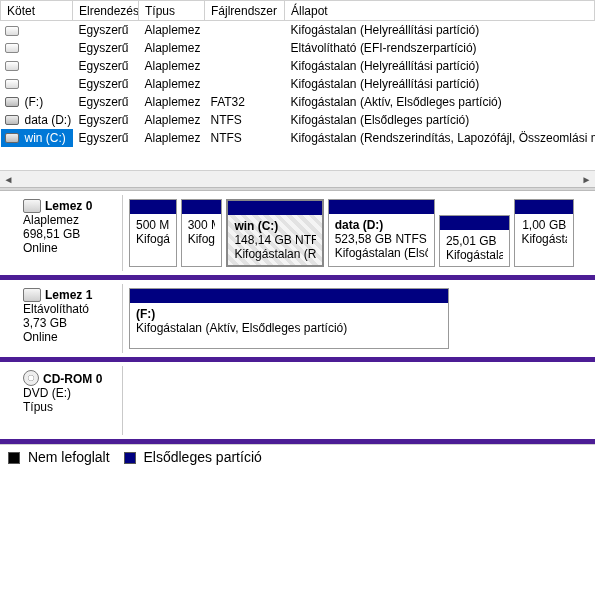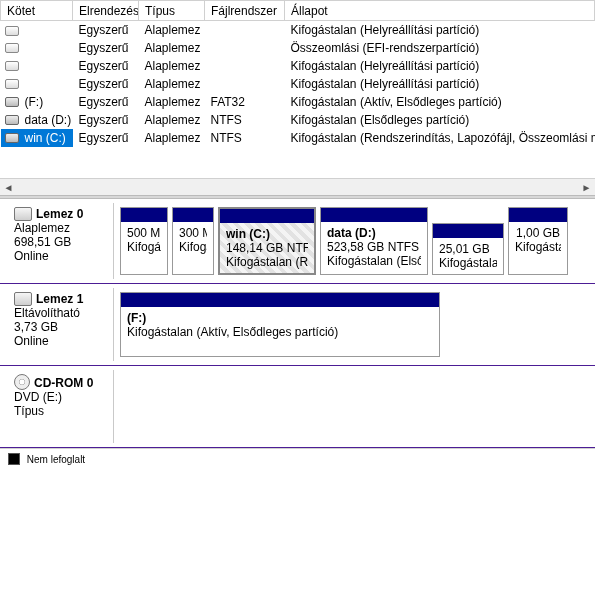--- a/index.html
+++ b/index.html
@@ -92,23 +92,23 @@
     border-bottom: 1px solid #bbb;
   }
   
   .disk-map {
     overflow-x: auto;
     overflow-y: hidden;
   }
   .disk-row {
     display: flex;
     align-items: stretch;
-    border-bottom: 1px solid #4c1d95;
+    border-bottom: 5px solid #4c1d95;
     min-height: 82px;
-    padding: 4px 6px;
+    padding: 4px 15px;
   }
   .disk-info {
     width: 108px;
     padding: 4px 6px 4px 8px;
     border-right: 1px solid #c9c9c9;
     flex-shrink: 0;
   }
   .disk-info .title { font-weight: bold; white-space: nowrap; }
   .disk-info .line { white-space: nowrap; }
   .disk-glyph {
@@ -157,21 +157,21 @@
       #f4f4f4, #f4f4f4 4px,
       #e2e2e2 4px, #e2e2e2 8px
     );
   }
   .legend {
     display: flex;
     align-items: center;
     gap: 14px;
     padding: 4px 8px;
     border-top: 1px solid #d0d0d0;
-    font-size: 10px;
+    font-size: 14px;
   }
   .swatch {
     display: inline-block;
     width: 12px; height: 12px;
     margin-right: 4px;
     vertical-align: -2px;
     border: 1px solid #555;
   }
   .swatch.black { background: #000; }
   .swatch.navy  { background: #000080; }
@@ -212,21 +212,21 @@
           <td>Alaplemez</td>
           <td></td>
           <td>Kifogástalan (Helyreállítási partíció)</td>
         </tr>
         <tr>
           <td class="vol-icon-cell"><span class="disk-icon"></span></td>
           <td></td>
           <td>Egyszerű</td>
           <td>Alaplemez</td>
           <td></td>
-          <td>Összeomlási (EFI-rendszerpartíció)</td>
+          <td>Eltávolítható (EFI-rendszerpartíció)</td>
         </tr>
         <tr>
           <td class="vol-icon-cell"><span class="disk-icon"></span></td>
           <td></td>
           <td>Egyszerű</td>
           <td>Alaplemez</td>
           <td></td>
           <td>Kifogástalan (Helyreállítási partíció)</td>
         </tr>
         <tr>
@@ -354,14 +354,18 @@
         </div>
         <div class="parts"></div>
       </div>
     </div>
 
   <div class="legend">
     <span>
       <span class="swatch black"></span>
       <span>Nem lefoglalt</span>
     </span>
+    <span>
+      <span class="swatch navy"></span>
+      <span>Elsődleges partíció</span>
+    </span>
   </div>
 </div>
 
 </body></html>

